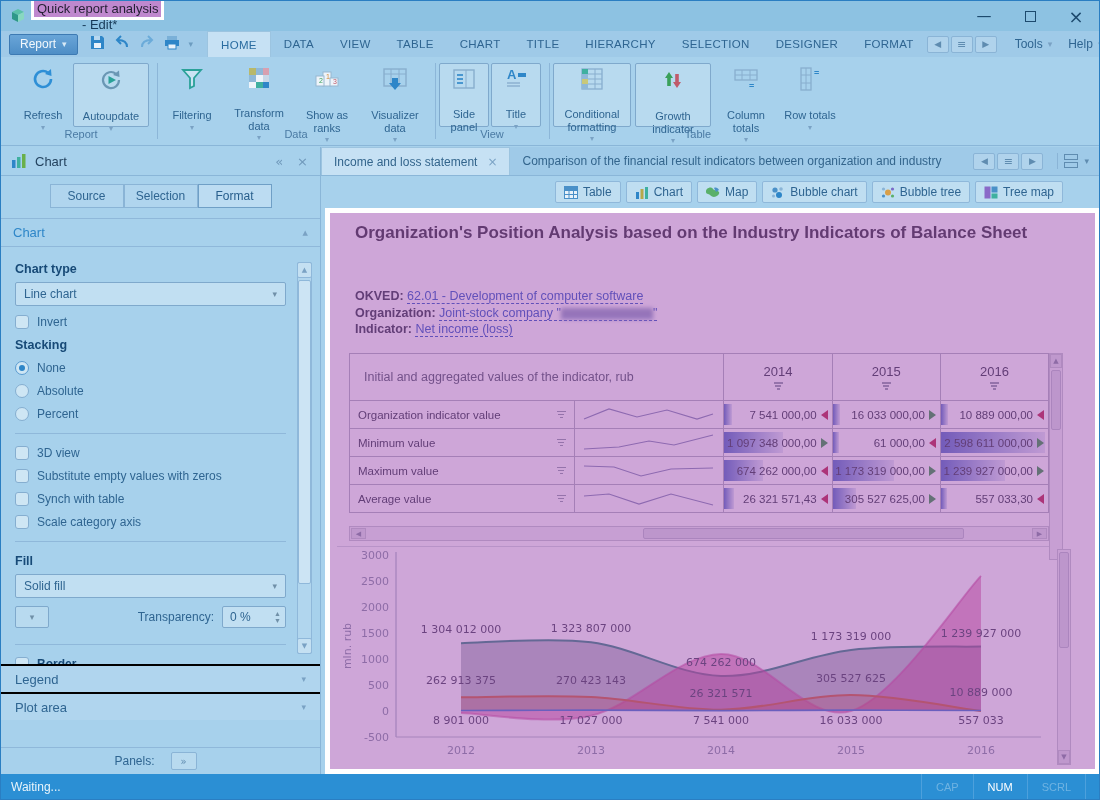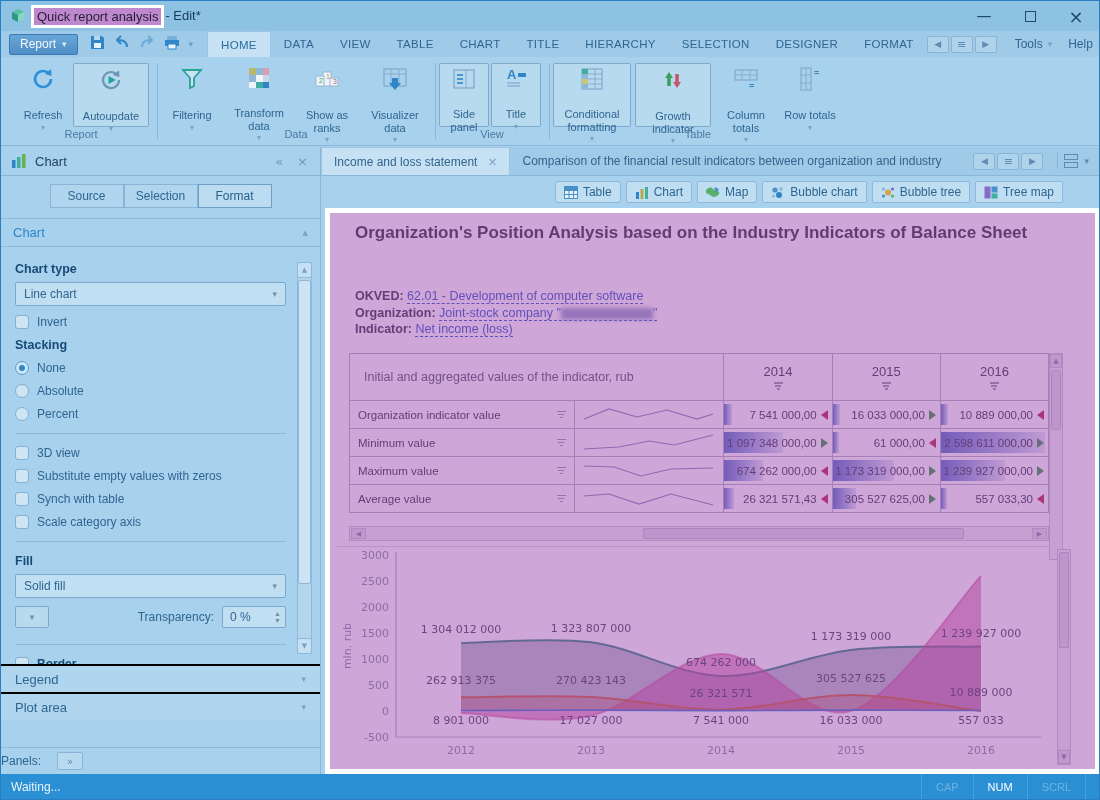--- a/index.html
+++ b/index.html
@@ -3,21 +3,21 @@
 <meta charset="utf-8">
 <style>
   html,body{margin:0;padding:0;background:#6f9fc0;}
   *{box-sizing:border-box;font-family:"Liberation Sans",sans-serif;}
   .glyph{font-family:"DejaVu Sans",sans-serif;}
   .window{position:relative;width:1100px;height:800px;background:#a7d1ec;border:1px solid #2a7ec2;overflow:hidden;}
 
   
   .titlebar{position:absolute;left:0;top:0;right:0;height:30px;background:#8dc2e2;display:flex;align-items:center;}
   .app-logo{margin:0 8px 0 9px;display:flex;}
-  .titletext{font-size:13px;color:#173a58;display:flex;}
+  .titletext{font-size:13px;color:#173a58;display:flex;align-items:center;flex-direction:column;}
   .hl{background:rgba(196,130,204,0.9);outline:3px solid #ffffff;padding:1px 3px;color:#231f33;}
   .titlesuffix{margin-left:4px;}
   .wctl{position:absolute;right:0;top:0;height:30px;display:flex;}
   .wbtn{width:46px;height:30px;display:flex;align-items:center;justify-content:center;color:#1d4a6e;font-size:15px;cursor:default;}
   .wbtn .sq{width:11px;height:11px;border:1.6px solid #1d4a6e;}
 
   
   .menurow{position:absolute;left:0;top:30px;right:0;height:26px;background:#9fcae8;display:flex;align-items:center;}
   .report-btn{margin-left:8px;height:21px;padding:0 10px;background:linear-gradient(#69a5d8,#4e8ec6);border:1px solid #3d7ab3;border-radius:2px;color:#f2f8fc;font-size:12px;display:flex;align-items:center;gap:6px;}
   .report-btn .caret{font-size:9px;color:#d8eaf6;}
@@ -82,21 +82,21 @@
   .spinner{width:64px;height:22px;border:1px solid #7fa9cc;border-radius:2px;background:rgba(255,255,255,0.3);display:flex;align-items:center;}
   .spinner .sval{font-size:12px;color:#2f6591;padding-left:7px;}
   .spinner .arrows{margin-left:auto;display:flex;flex-direction:column;line-height:7px;padding-right:4px;color:#7090a8;font-size:7px;}
   .sb-scroll{position:absolute;right:8px;top:86px;width:15px;bottom:120px;}
   .sb-scroll .track{position:absolute;inset:0;border:1px solid #8fb8da;border-radius:2px;background:rgba(255,255,255,0.12);}
   .sb-scroll .btn{position:absolute;left:0;width:15px;height:16px;border:1px solid #8fb8da;border-radius:2px;background:rgba(255,255,255,0.25);color:#7aa2c4;font-size:7px;display:flex;align-items:center;justify-content:center;}
   .sb-scroll .thumb{position:absolute;left:1px;right:1px;top:18px;bottom:70px;background:rgba(255,255,255,0.35);border:1px solid #8fb8da;border-radius:2px;}
   .sbsection{position:absolute;left:0;right:0;height:28px;border-top:2px solid #000000;display:flex;align-items:center;padding:0 14px;background:rgba(255,255,255,0.10);}
   .sbsection .stitle{font-size:13px;color:#2f6591;}
   .sbsection .acaret{margin-left:auto;color:#7aa2c4;font-size:9px;}
-  .panelsrow{position:absolute;left:0;right:0;bottom:0;height:27px;border-top:1px solid #8fb8da;display:flex;align-items:center;justify-content:flex-start;gap:16px;padding-right:10px;}
+  .panelsrow{position:absolute;left:0;right:0;bottom:0;height:27px;border-top:1px solid #8fb8da;display:flex;align-items:center;justify-content:center;gap:16px;padding-right:10px;}
   .panelsrow .plab{font-size:12px;color:#2f6591;}
   .panelsrow .pbtn{width:26px;height:18px;border:1px solid #8ab4d6;border-radius:2px;background:rgba(255,255,255,0.2);color:#5f8cb0;font-size:10px;display:flex;align-items:center;justify-content:center;}
 
   
   .viewbar{position:absolute;left:320px;top:175px;right:0;height:32px;display:flex;align-items:center;justify-content:flex-end;gap:5px;padding-right:36px;background:#a7d1ec;}
   .vbtn{height:22px;border:1px solid #8fb8da;border-radius:2px;background:rgba(255,255,255,0.28);display:flex;align-items:center;gap:5px;padding:0 8px;font-size:12px;color:#2f6591;}
 
   
   .content{position:absolute;left:324px;top:207px;right:0;bottom:25px;background:#ffffff;}
   .overlay{position:absolute;left:5px;top:5px;right:4px;bottom:5px;background:rgba(146,58,168,0.45);z-index:50;pointer-events:none;}

